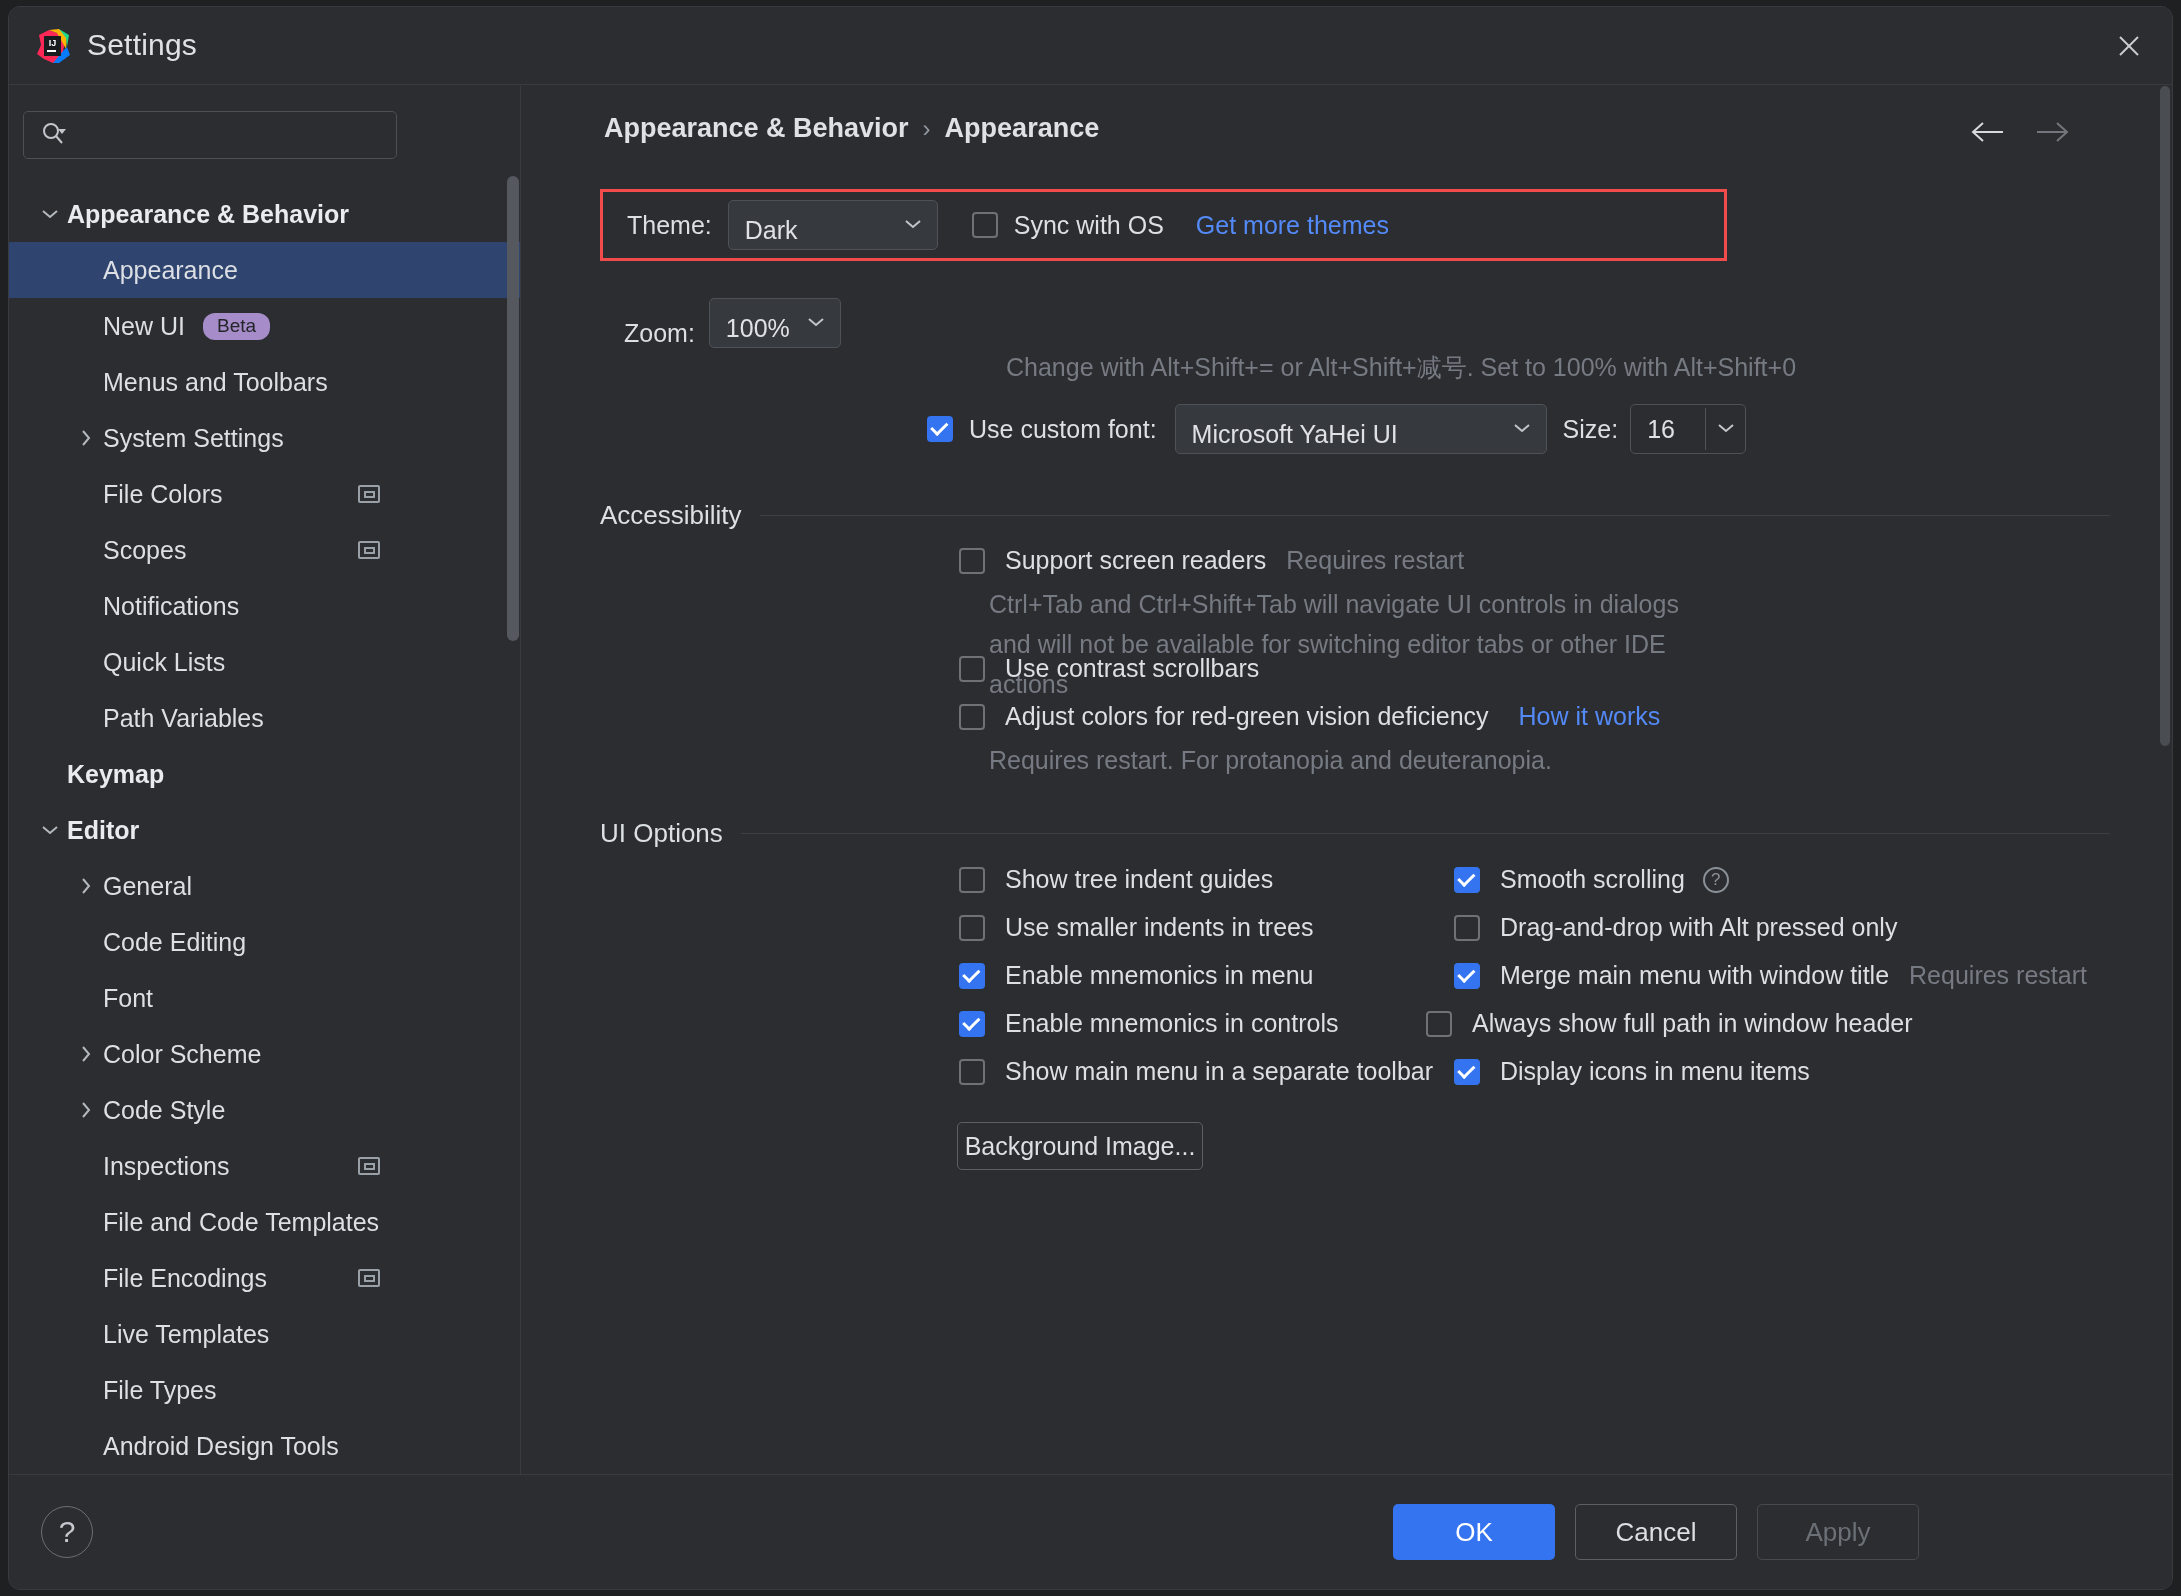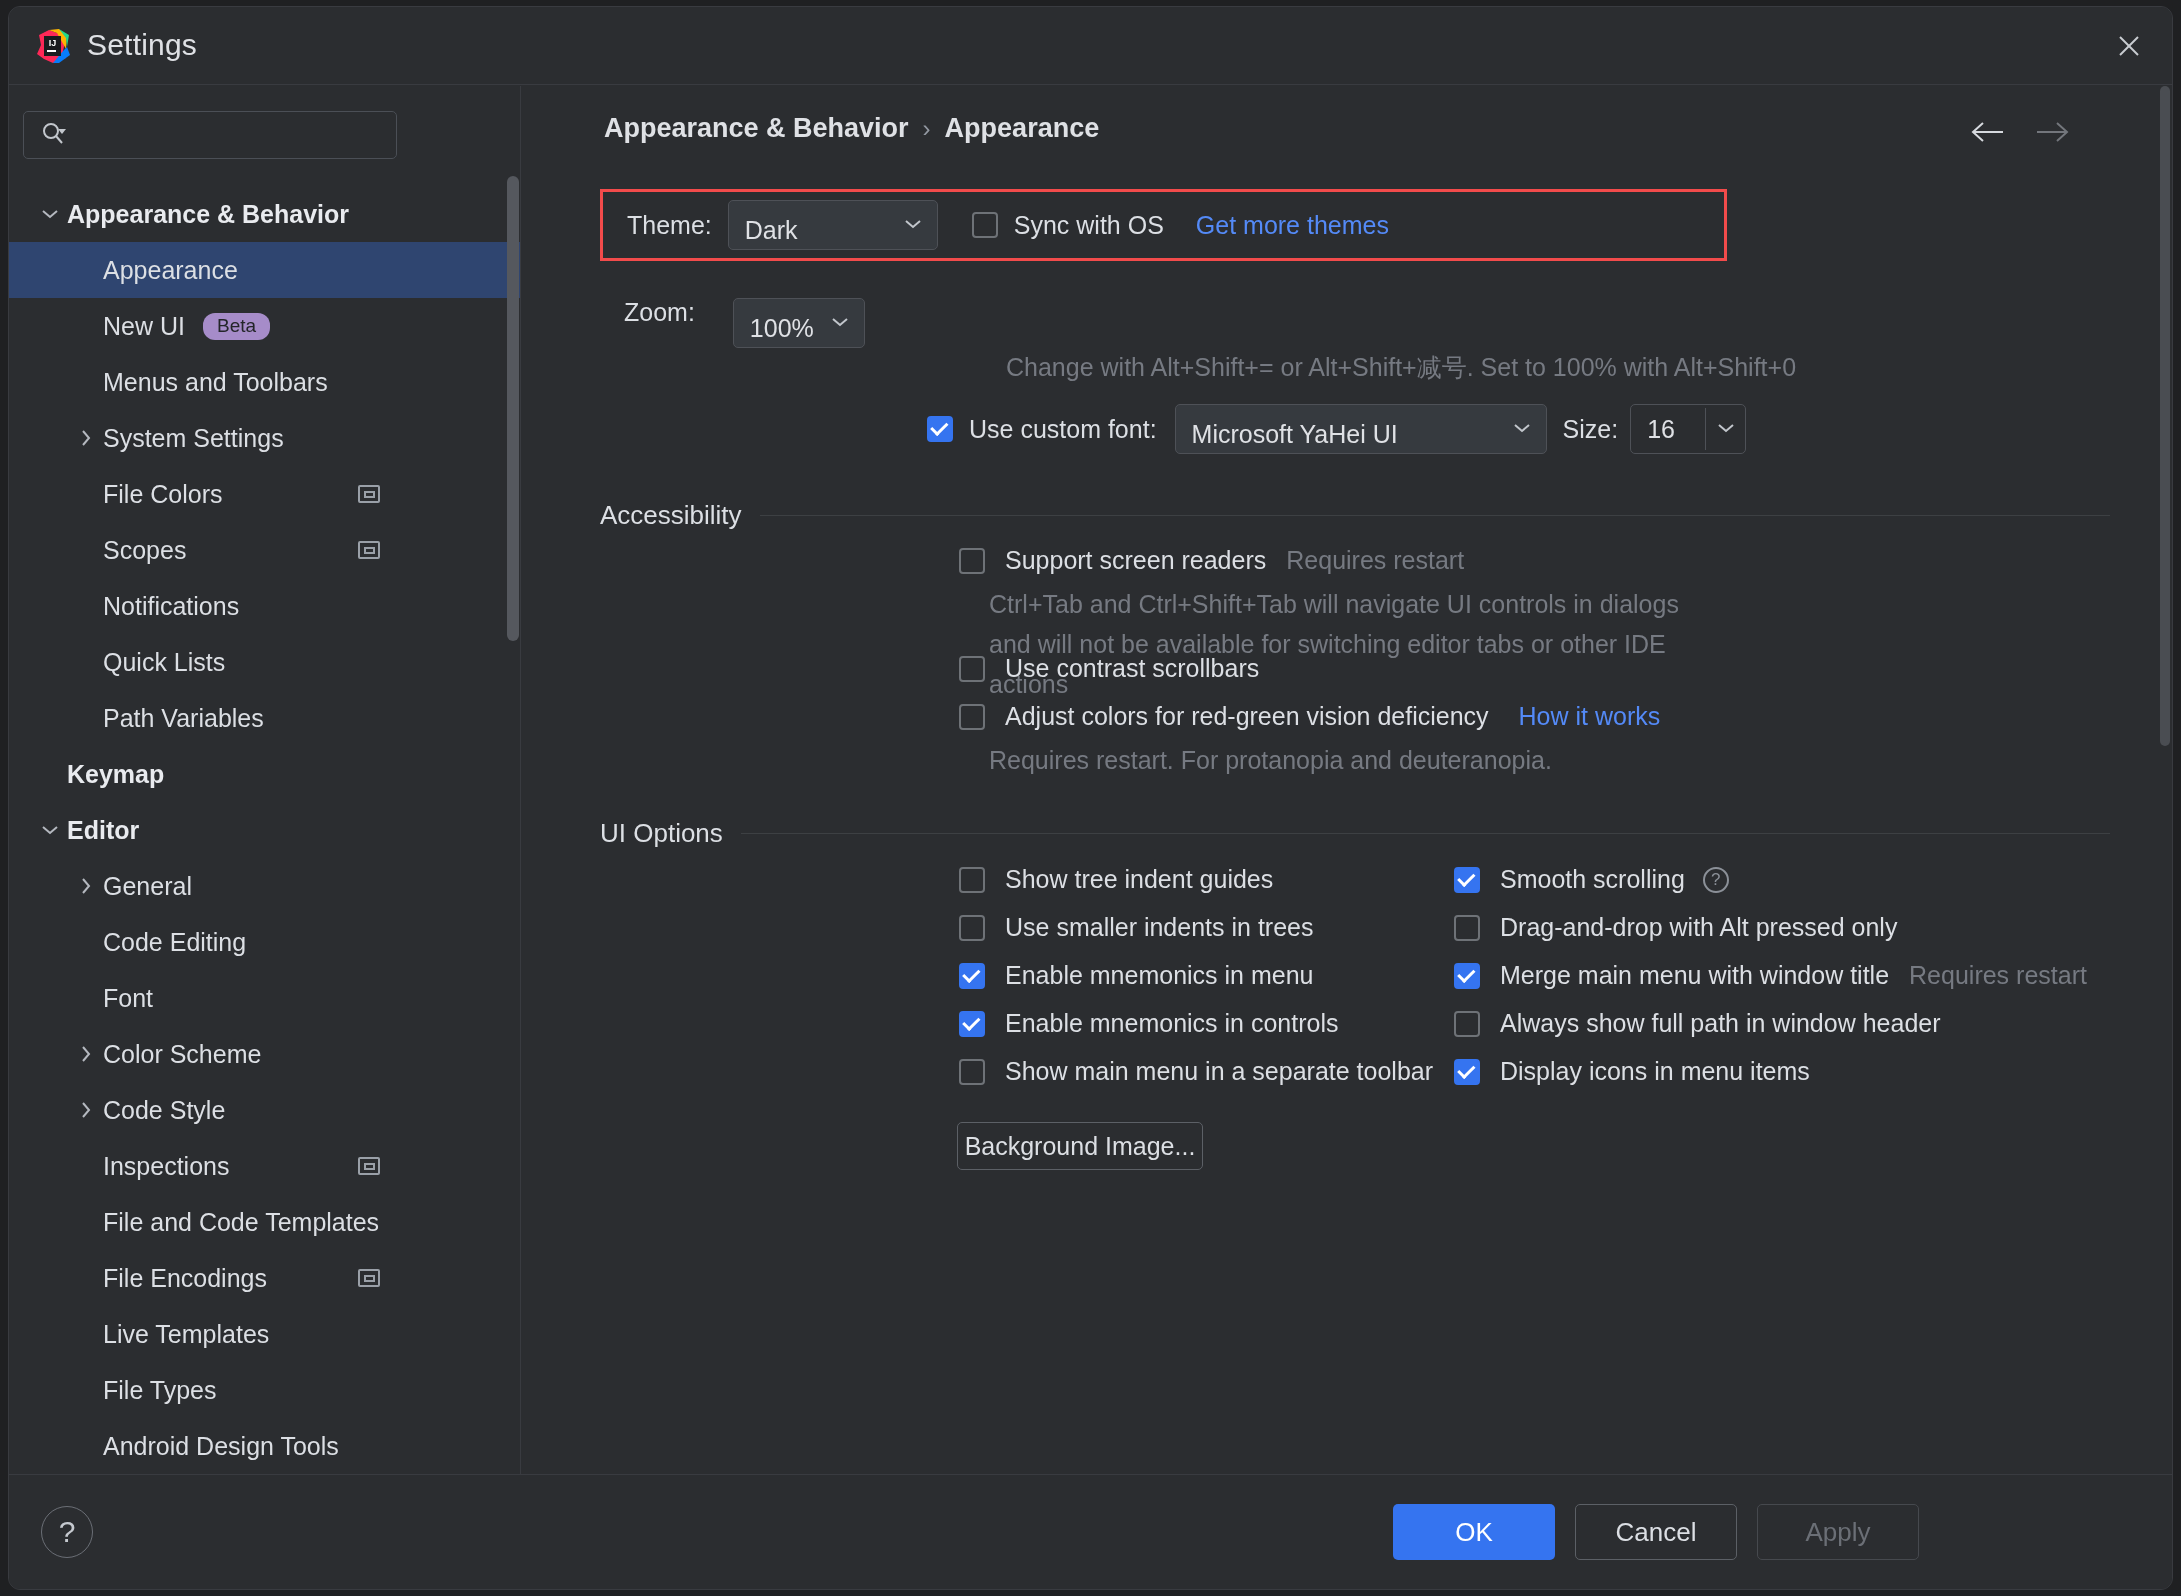--- a/index.html
+++ b/index.html
@@ -178,21 +178,21 @@
     display: block;
     width: 13px; height: 7px;
     border-left: 3px solid #fff;
     border-bottom: 3px solid #fff;
     transform: rotate(-45deg) translate(1px, -2px);
   }
 
   
   #zoom-row {
     position: absolute; left: 102px; top: 212px;
-    display: flex; align-items: flex-start; gap: 24px;
+    display: flex; align-items: flex-end;
   }
   #zoom-combo { margin-left: 14px; width: 132px; }
   #zoom-hint {
     position: absolute; left: 484px; top: 265px;
     font-size: 25px; color: #767a82;
   }
 
   
   #font-row {
     position: absolute; left: 405px; top: 318px;
@@ -254,21 +254,21 @@
   #bg-image-btn {
     position: absolute; left: 435px; top: 1036px;
     width: 246px; height: 48px;
     background: #2b2d30; border: 1px solid #5c6066; border-radius: 5px;
     display: flex; align-items: center; justify-content: center;
     font-size: 25px; color: #dcdfe4; cursor: pointer;
   }
   #v1 { left: 932px; top: 779px; }
   #v2 { left: 932px; top: 827px; }
   #v3 { left: 932px; top: 875px; }
-  #v4 { left: 932px; top: 923px; }
+  #v4 { left: 904px; top: 923px; }
   #v5 { left: 932px; top: 971px; }
   .help-dot {
     margin-left: 18px; width: 26px; height: 26px;
     border: 2px solid #8b9098; border-radius: 50%;
     font-size: 17px; color: #8b9098;
     display: flex; align-items: center; justify-content: center;
     cursor: pointer;
   }
 
   #main-scroll-thumb {

